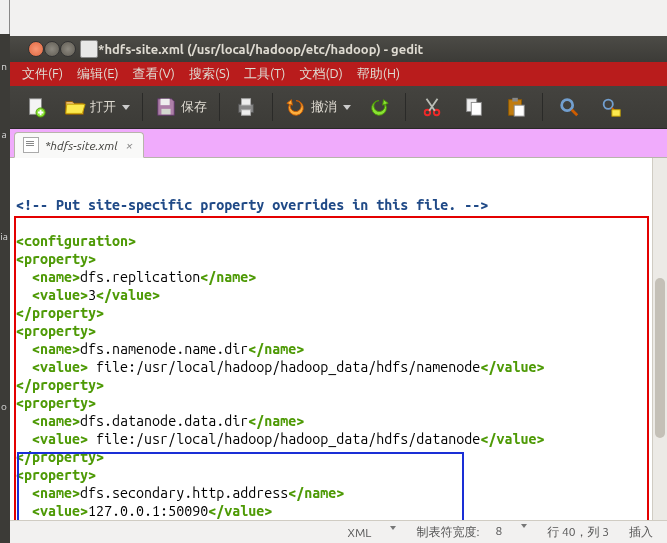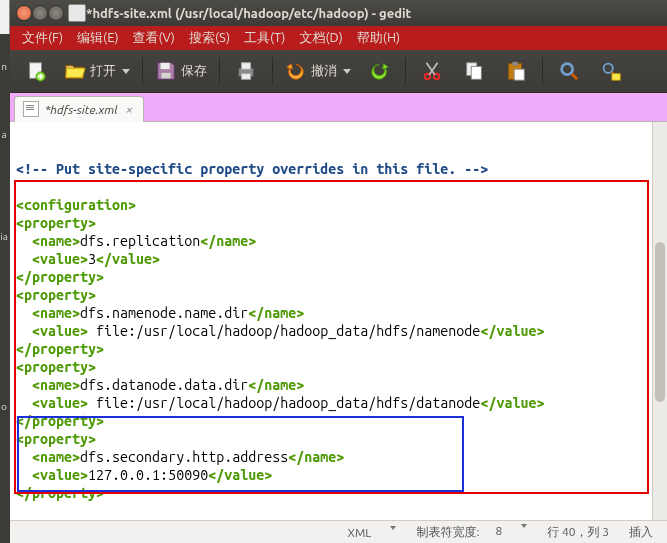--- a/index.html
+++ b/index.html
@@ -40,25 +40,26 @@
     background: #f2f1f0;
     box-shadow: 0 0 0 1px #888;
     display: flex;
     flex-direction: column;
   }
   .titlebar {
     height: 26px;
     background: linear-gradient(#4c4b46, #3c3b37);
     display: flex;
     align-items: center;
-    padding: 0 6px;
+    padding: 0 18px;
     gap: 0;
     color: #dfdbd2;
     font-size: 13px;
     font-weight: bold;
+    margin-top: 36px;
   }
   .win-btn {
     width: 14px; height: 14px;
     border-radius: 50%;
     border: 1px solid #333;
     display: inline-block;
   }
   .win-close { background: radial-gradient(#f79674, #e06740); }
   .win-min { background: radial-gradient(#8d8980, #5f5b52); }
   .win-max { background: radial-gradient(#8d8980, #5f5b52); }

